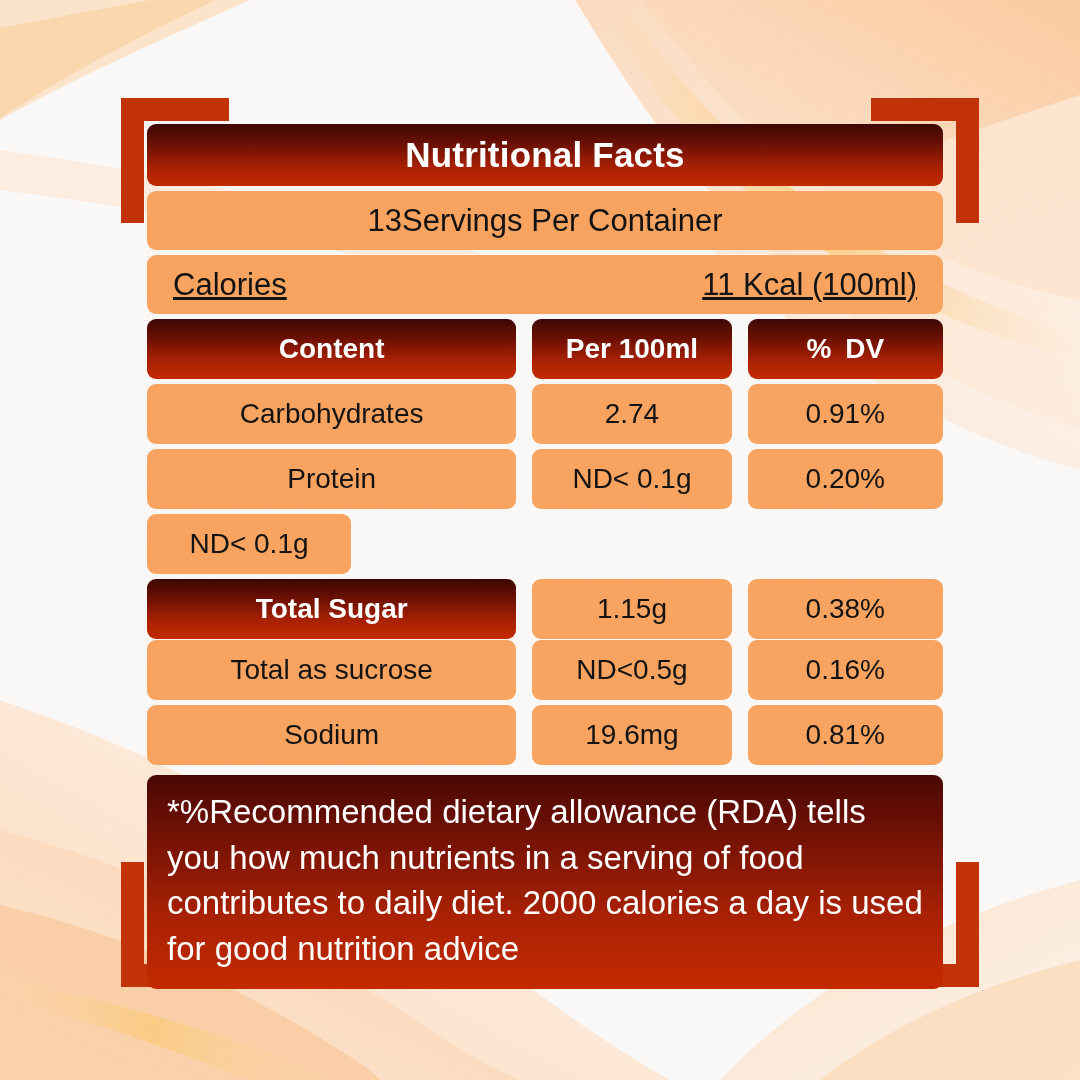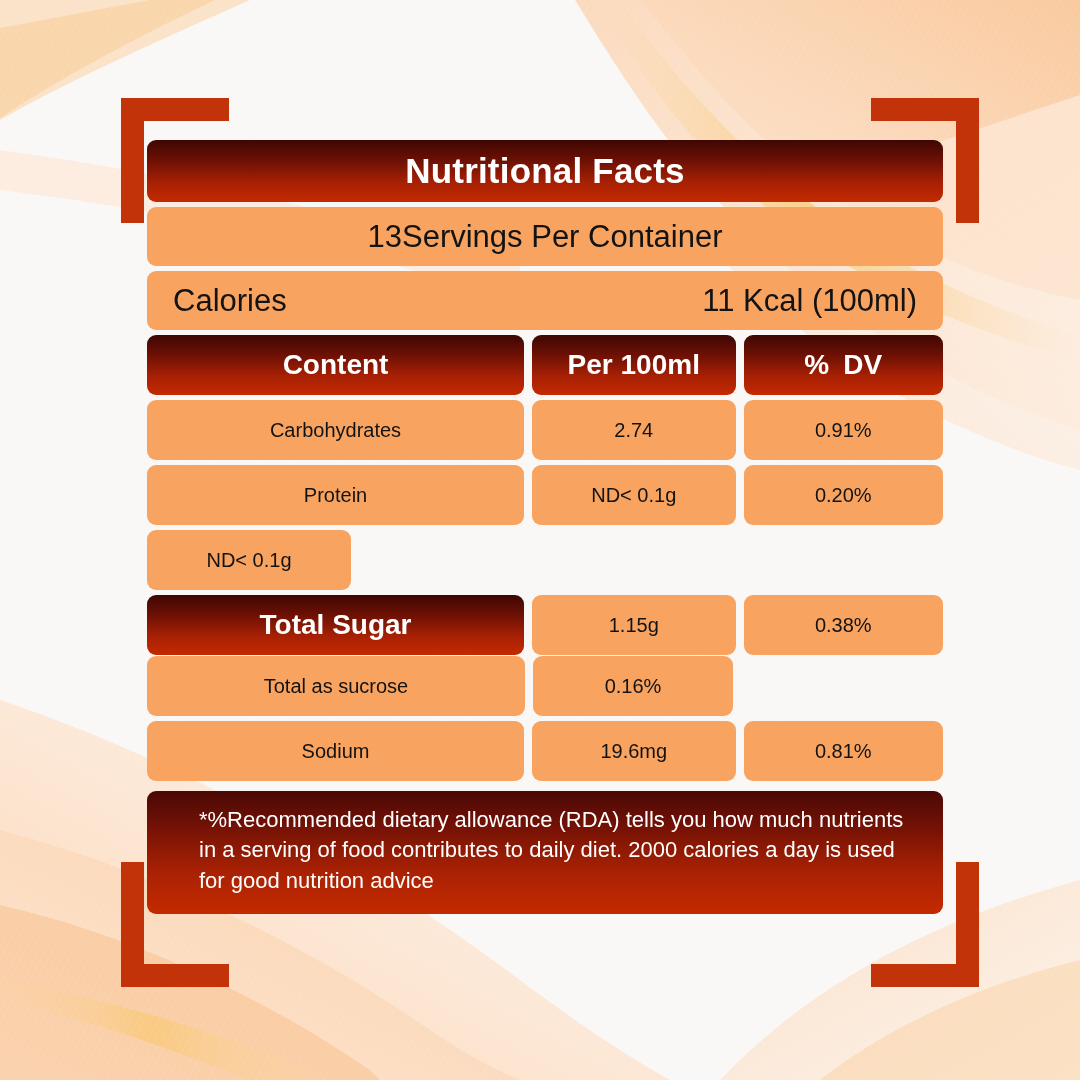--- a/index.html
+++ b/index.html
@@ -59,21 +59,21 @@
 
   
   #bracket-br { left: 871px; top: 862px; width: 108px; height: 125px; }
   #bracket-br .arm-h { right: 0; bottom: 0; width: 108px; height: 23px; }
   #bracket-br .arm-v { right: 0; bottom: 0; width: 23px; height: 125px; }
 
   
   #label-panel {
     position: absolute;
     left: 147px;
-    top: 140px;
+    top: 124px;
     width: 796px;
     display: flex;
     flex-direction: column;
     gap: 5px;
   }
 
   .band {
     border-radius: 9px;
     box-sizing: border-box;
     display: flex;
@@ -109,70 +109,70 @@
     font-size: 31px;
     font-weight: 500;
   }
   #servings-count { }
 
   
   #calories-band {
     height: 59px;
     justify-content: space-between;
     padding: 0 26px;
+    text-decoration: underline;
   }
   #calories-band .row-text { font-size: 31px; font-weight: 500; }
 
   
   #nutrient-table {
     display: flex;
     flex-direction: column;
     gap: 5px;
   }
   .trow {
     display: flex;
-    gap: 8px;
+    gap: 16px;
     height: 60px;
   }
   .cell {
     border-radius: 9px;
     box-sizing: border-box;
     display: flex;
     align-items: center;
     justify-content: center;
   }
   .c-name  { width: 378px; }
   .c-value { width: 204px; }
   .c-dv    { width: 200px; }
 
   .hdr-text {
     font-size: 28px;
     font-weight: bold;
   }
   .cell-text {
-    font-size: 20px;
+    font-size: 28px;
     font-weight: 500;
   }
   .dv-gap { display: inline-block; width: 14px; }
 
   
   #footnote-band {
     margin-top: 5px;
     border-radius: 9px;
     padding: 14px 20px 18px 20px;
     box-sizing: border-box;
     background: linear-gradient(to bottom, #4A0805 0%, #751205 30%, #A82104 65%, #C42A00 100%);
     color: #FFFFFF;
   }
   #footnote-text {
-    font-size: 22px;
+    font-size: 33px;
     font-weight: 400;
     line-height: 1.38;
     display: block;
-    margin-left: 32px;
   }
 </style>
 </head>
 <body>
 
 <div id="canvas">
 
   <svg id="bg-waves" viewBox="0 0 1080 1080" preserveAspectRatio="none" aria-hidden="true">
     <defs>
       <linearGradient id="wv1" x1="0" y1="0" x2="1" y2="1">
@@ -309,20 +309,23 @@
               <span class="cell-text">1.15g</span>
             </div>
             <div class="cell c-dv orange">
               <span class="cell-text">0.38%</span>
             </div>
           </div>
           <div class="trow" style="margin-bottom: 5px;">
             <div class="cell c-name orange">
               <span class="cell-text">Total as sucrose</span>
             </div>
+            <div class="cell c-value orange">
+              <span class="cell-text">ND&lt;0.5g</span>
+            </div>
             <div class="cell c-dv orange">
               <span class="cell-text">0.16%</span>
             </div>
           </div>
           <div class="trow">
             <div class="cell c-name orange">
               <span class="cell-text">Sodium</span>
             </div>
             <div class="cell c-value orange">
               <span class="cell-text">19.6mg</span>

